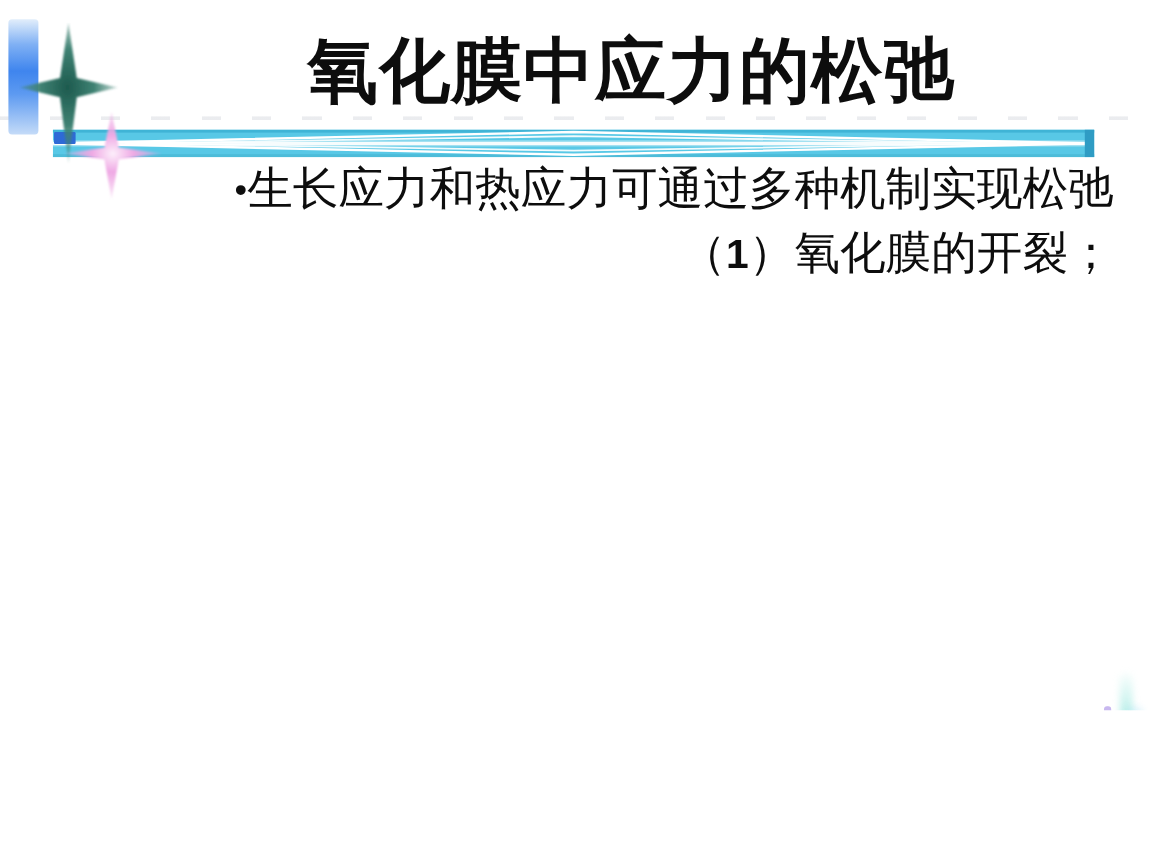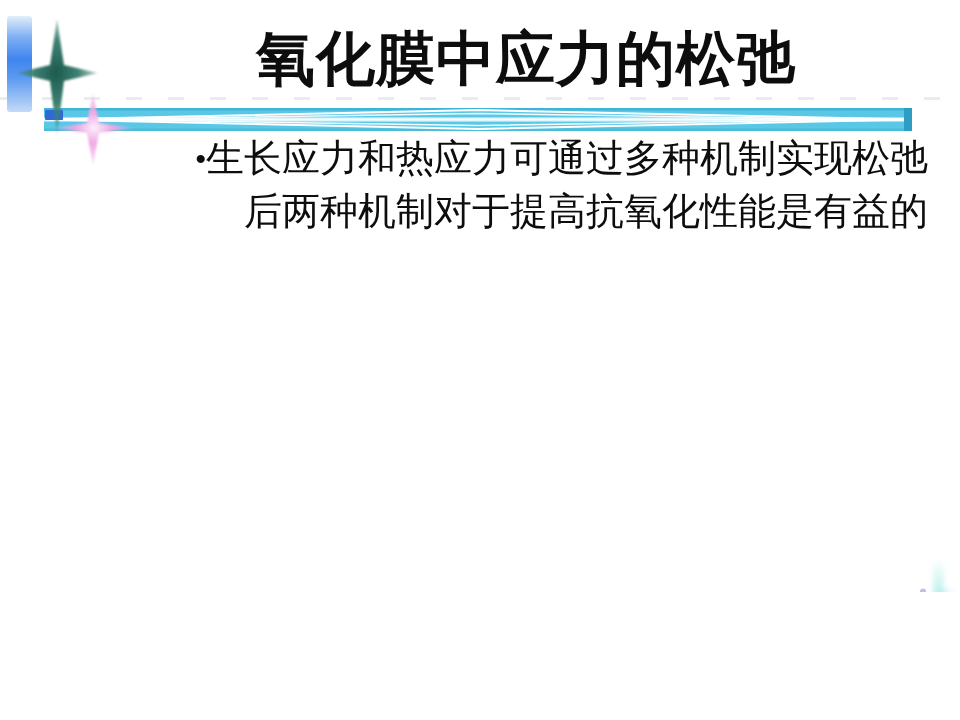--- a/index.html
+++ b/index.html
@@ -131,20 +131,22 @@
   <div class="streak streak3"></div>
 
   <div class="title">氧化膜中应力的松弛</div>
 
   <div class="content">
 
     <div class="line intro">
       <span class="bullet">•</span><span>生长应力和热应力可通过多种机制实现松弛</span>
     </div>
 
+    <div class="line item">
+      <span>（</span><span class="num">1</span><span>）</span><span>氧化膜的开裂；</span>
+    </div>
 
 
 
 
-    <div class="line conclusion">后两种机制对于提高抗氧化性能是有益的</div>
 
   </div>
 </div>
 
 </body></html>

